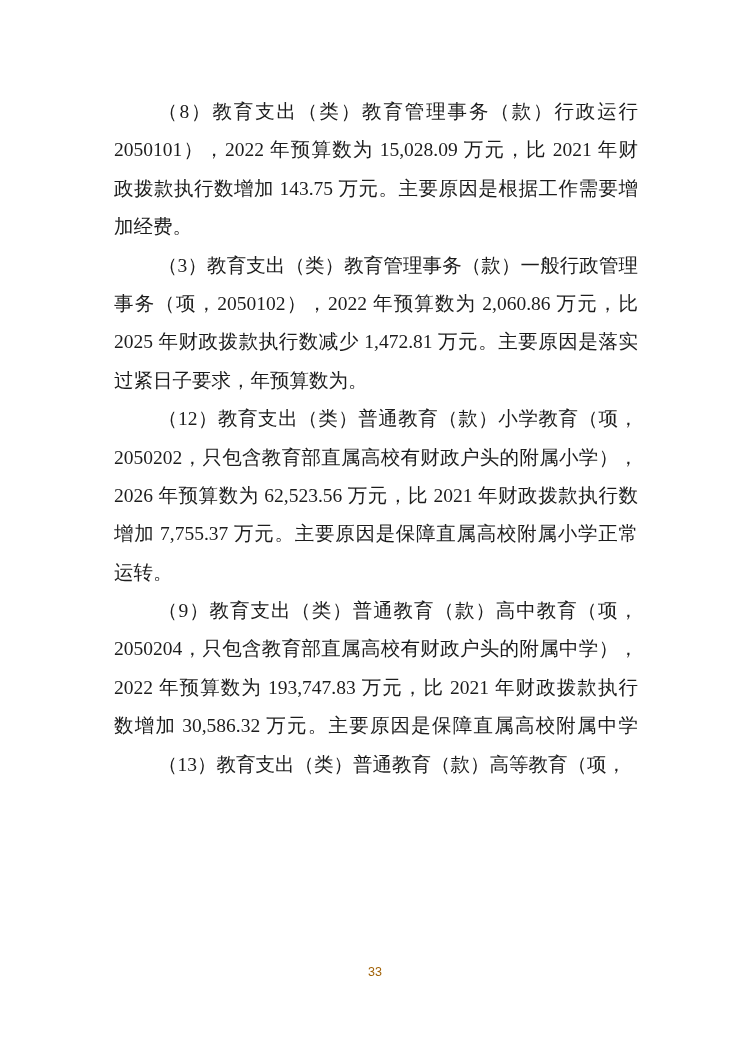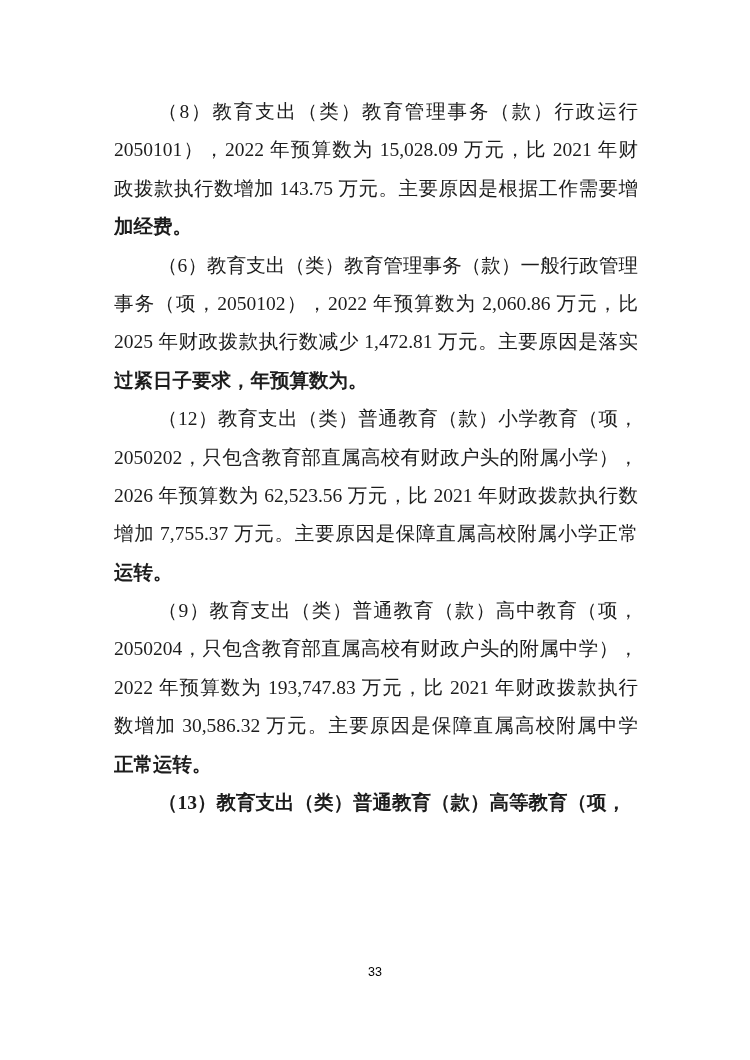--- a/index.html
+++ b/index.html
@@ -23,67 +23,66 @@
   .line {
     font-size: 19.5px;
     line-height: 38.4px;
     height: 38.4px;
     overflow: hidden;
     text-align: justify;
     text-align-last: justify;
     white-space: normal;
   }
   .line.first { text-indent: 44px; }
-  .line.plast { text-align-last: left; font-weight: bold; }
+  .line.plast { text-align-last: left; }
   .pagenum {
     position: absolute;
     left: 0;
     right: 0;
     top: 965px;
     text-align: center;
     font-family: "Liberation Sans", "DejaVu Sans", sans-serif;
     font-size: 12.5px;
-    color: #000000;
+    color: #a16207;
   }
 </style>
 </head>
 <body>
 
 <div class="page">
   <div class="doc">
 
     <div class="para">
       <div class="line first">（8）教育支出（类）教育管理事务（款）行政运行（项，</div>
       <div class="line">2050101），2022 年预算数为 15,028.09 万元，比 2021 年财</div>
       <div class="line">政拨款执行数增加 143.75 万元。主要原因是根据工作需要增</div>
       <div class="line plast">加经费。</div>
     </div>
 
     <div class="para">
-      <div class="line first">（6）教育支出（类）教育管理事务（款）一般行政管理</div>
+      <div class="line first">（3）教育支出（类）教育管理事务（款）一般行政管理</div>
       <div class="line">事务（项，2050102），2022 年预算数为 2,060.86 万元，比</div>
       <div class="line">2025 年财政拨款执行数减少 1,472.81 万元。主要原因是落实</div>
       <div class="line plast">过紧日子要求，年预算数为。</div>
     </div>
 
 
     <div class="para">
       <div class="line first">（12）教育支出（类）普通教育（款）小学教育（项，</div>
       <div class="line">2050202，只包含教育部直属高校有财政户头的附属小学），</div>
       <div class="line">2026 年预算数为 62,523.56 万元，比 2021 年财政拨款执行数</div>
       <div class="line">增加 7,755.37 万元。主要原因是保障直属高校附属小学正常</div>
       <div class="line plast">运转。</div>
     </div>
 
     <div class="para">
       <div class="line first">（9）教育支出（类）普通教育（款）高中教育（项，</div>
       <div class="line">2050204，只包含教育部直属高校有财政户头的附属中学），</div>
       <div class="line">2022 年预算数为 193,747.83 万元，比 2021 年财政拨款执行</div>
       <div class="line">数增加 30,586.32 万元。主要原因是保障直属高校附属中学</div>
-      <div class="line plast">正常运转。</div>
     </div>
 
     <div class="para">
       <div class="line first plast">（13）教育支出（类）普通教育（款）高等教育（项，</div>
     </div>
 
   </div>
 
   <div class="pagenum">33</div>
 </div>

